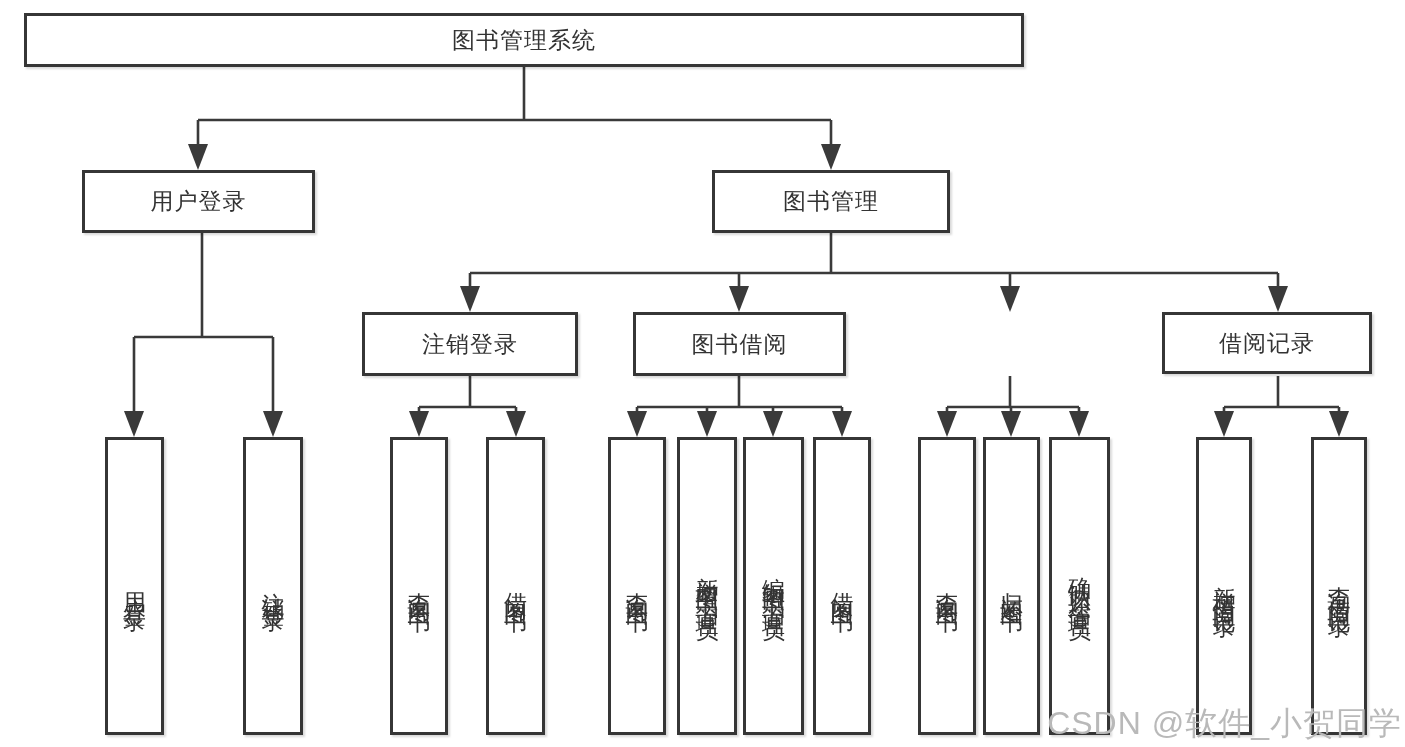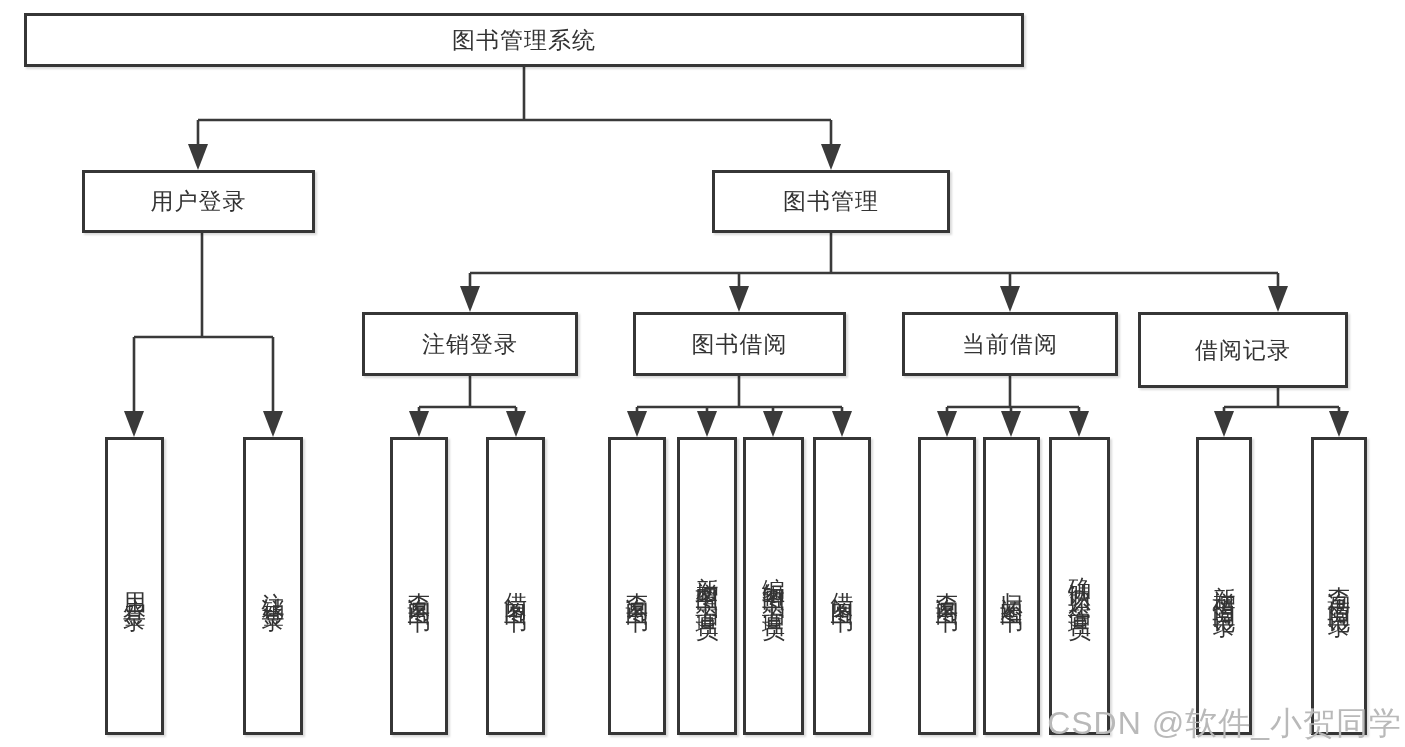--- a/index.html
+++ b/index.html
@@ -94,22 +94,21 @@
     </g>
   </svg>
 
   <div class="node" style="left:24px;top:13px;width:1000px;height:54px;">图书管理系统</div>
 
   <div class="node" style="left:82px;top:170px;width:233px;height:63px;">用户登录</div>
   <div class="node" style="left:712px;top:170px;width:238px;height:63px;">图书管理</div>
 
   <div class="node" style="left:362px;top:312px;width:216px;height:64px;">注销登录</div>
   <div class="node" style="left:633px;top:312px;width:213px;height:64px;">图书借阅</div>
-  <div class="node" style="left:902px;top:312px;width:216px;height:64px;">当前借阅</div>
-  <div class="node" style="left:1138px;top:312px;width:210px;height:76px;">借阅记录</div>
+  <div class="node" style="left:1162px;top:312px;width:210px;height:62px;">借阅记录</div>
 
   <div class="leaf" style="left:105px;top:437px;width:59px;height:298px;">用户登录</div>
   <div class="leaf" style="left:243px;top:437px;width:60px;height:298px;">注销登录</div>
 
   <div class="leaf" style="left:390px;top:437px;width:58px;height:298px;">查询图书</div>
   <div class="leaf" style="left:486px;top:437px;width:59px;height:298px;">借阅图书</div>
 
   <div class="leaf" style="left:608px;top:437px;width:58px;height:298px;">查询图书</div>
   <div class="leaf" style="left:677px;top:437px;width:60px;height:298px;">新增图书（管理员）</div>
   <div class="leaf" style="left:743px;top:437px;width:61px;height:298px;">编辑图书（管理员）</div>

